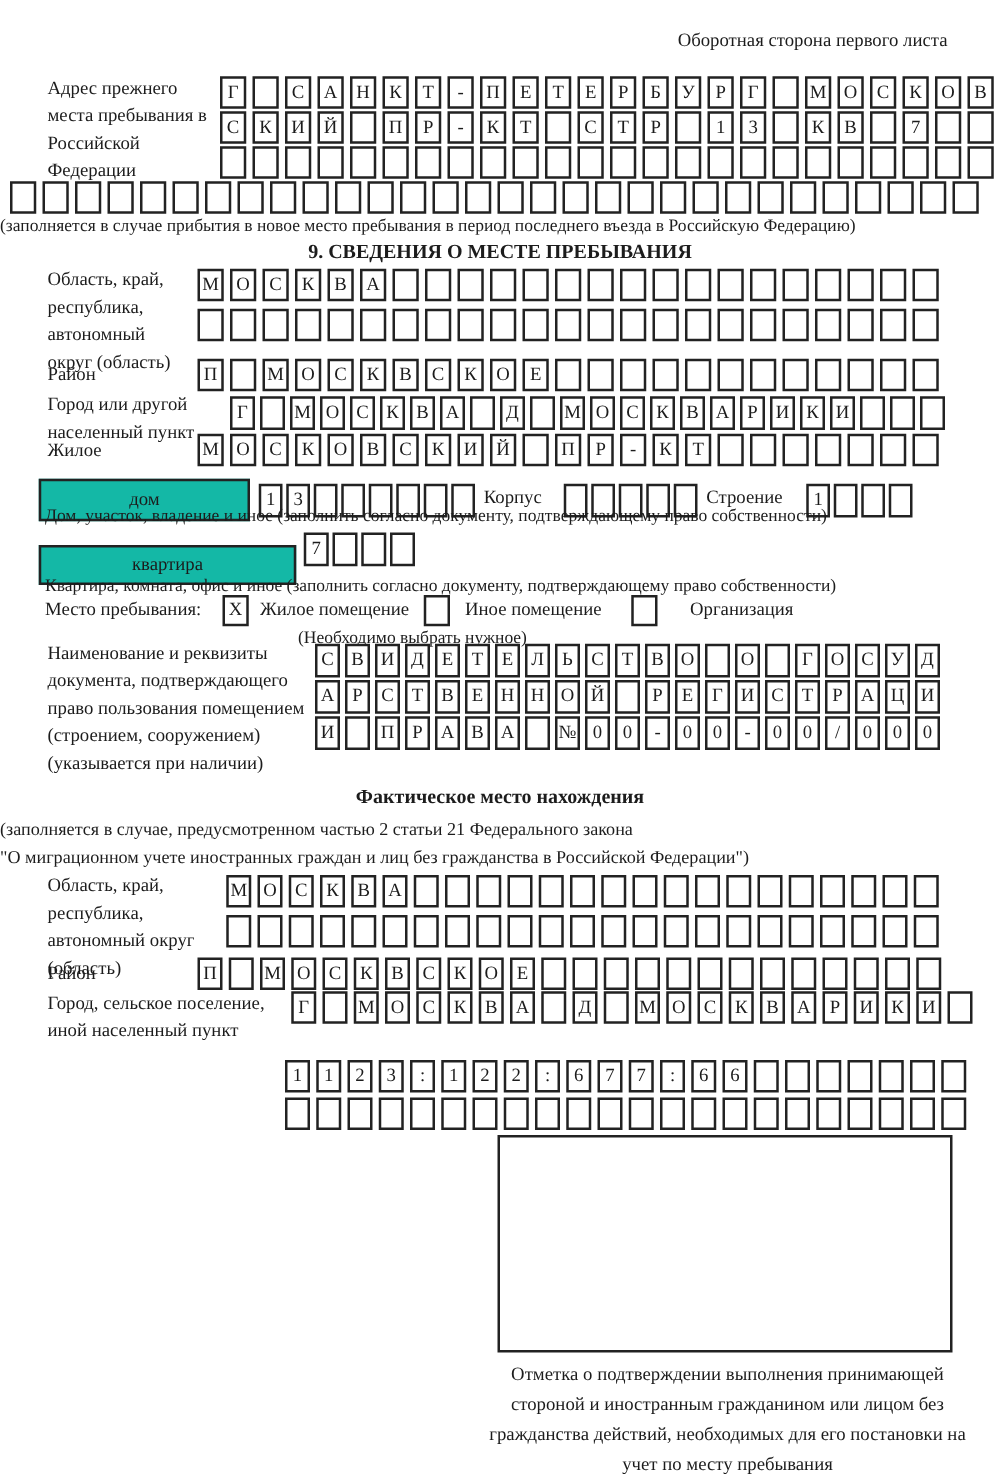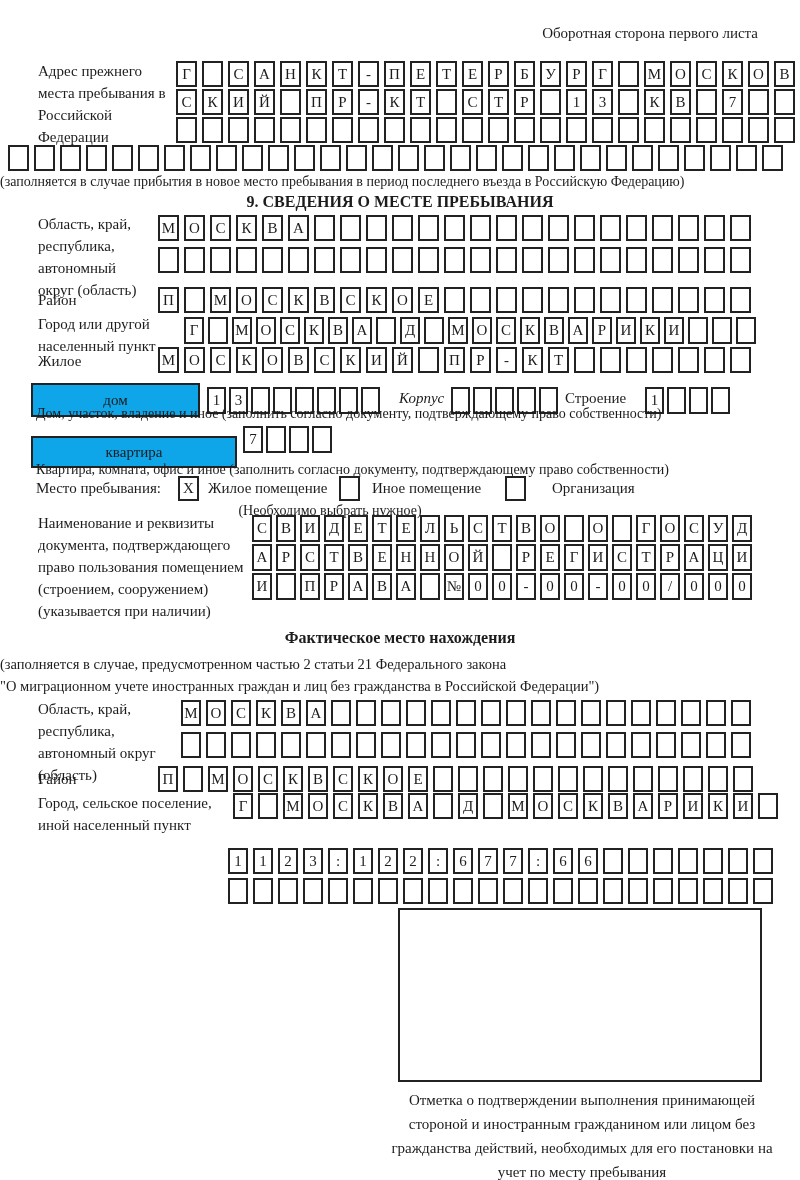--- a/index.html
+++ b/index.html
@@ -17,21 +17,21 @@
     width:var(--cw,21px);height:var(--ch,26px);
     border:2px solid #222;background:#fff;
     display:flex;align-items:center;justify-content:center;
     font-size:15px;line-height:1;
   }
   .p25{--cw:20px;--gap:5px;}
   .p24{--cw:20px;--gap:4px;--ch:27px;}
   .p22{--cw:19px;--gap:3px;--ch:27px;}
   .apt{--cw:20px;--gap:3px;--ch:27px;}
   .wbox{
-    position:absolute;box-sizing:border-box;border:2px solid #222;background:#0ea5e9;
+    position:absolute;box-sizing:border-box;border:2px solid #222;background:#14b8a6;
     display:flex;align-items:center;justify-content:center;font-size:15px;
   }
   .chk{
     position:absolute;box-sizing:border-box;width:21px;height:25px;border:2px solid #222;
     display:flex;align-items:center;justify-content:center;font-size:15px;background:#fff;
   }
   .inline-lbl{position:absolute;font-size:15px;}
   #stamp-box{position:absolute;box-sizing:border-box;border:2px solid #222;background:#fff;}
 </style>
 </head>
@@ -294,21 +294,21 @@
   <div class="cellrow p22" style="left:207px;top:387px;">
       <span class="cell">1</span>
       <span class="cell">3</span>
       <span class="cell"></span>
       <span class="cell"></span>
       <span class="cell"></span>
       <span class="cell"></span>
       <span class="cell"></span>
       <span class="cell"></span>
     </div>
-  <div class="inline-lbl" style="left:399px;top:390px;font-style:italic;">Корпус</div>
+  <div class="inline-lbl" style="left:387px;top:390px;">Корпус</div>
   <div class="cellrow p22" style="left:451px;top:387px;">
       <span class="cell"></span>
       <span class="cell"></span>
       <span class="cell"></span>
       <span class="cell"></span>
       <span class="cell"></span>
     </div>
   <div class="inline-lbl" style="left:565px;top:390px;">Строение</div>
   <div class="cellrow p22" style="left:645px;top:387px;">
       <span class="cell">1</span>

